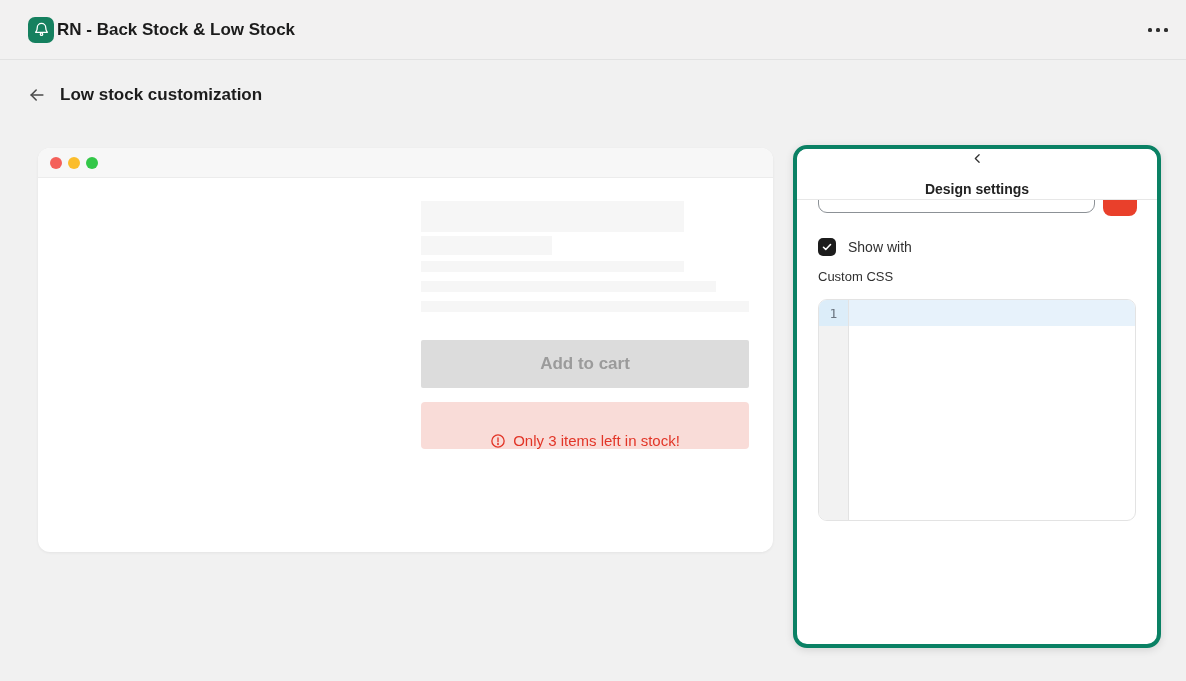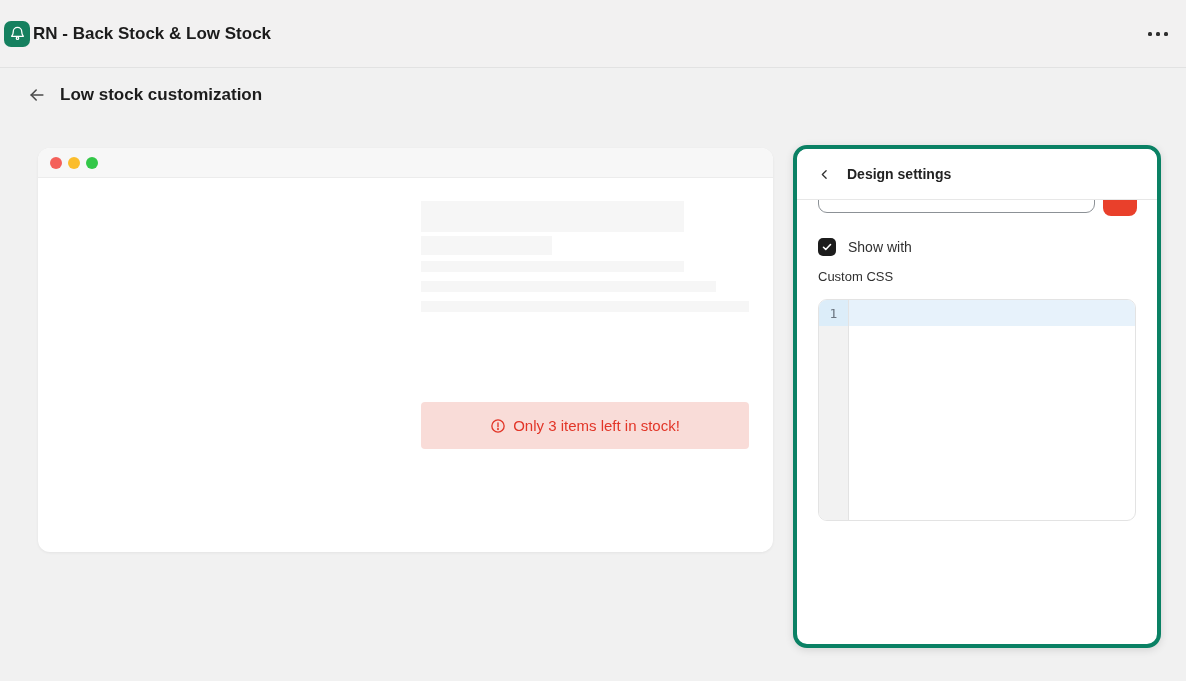--- a/index.html
+++ b/index.html
@@ -7,22 +7,22 @@
   body {
     font-family:"Liberation Sans", sans-serif;
     background:#f1f1f1;
     position:relative;
     overflow:hidden;
     color:#1a1a1a;
   }
 
   
   .topbar {
-    position:absolute; top:0; left:0; width:1186px; height:68px;
-    display:flex; align-items:center; padding-left:4px;
+    position:absolute; top:0; left:0; width:1186px; height:60px;
+    display:flex; align-items:center; padding-left:28px;
     border-bottom:1px solid #e2e2e2; background:#f2f1f1;
   }
   .app-icon {
     width:26px; height:26px; border-radius:7px; background:#15805f;
     display:flex; align-items:center; justify-content:center; flex:0 0 auto;
   }
   .topbar-title { font-size:17px; font-weight:700; margin-left:3px; color:#1c1c1c; }
   .menu-dots {
     position:absolute; right:14px; top:50%; transform:translateY(-50%);
     display:flex; gap:4px; padding:6px 4px; cursor:pointer; border-radius:6px;
@@ -73,35 +73,35 @@
   .skel-5 { top:123px; width:328px; height:11px; }
 
   .add-to-cart {
     position:absolute; left:383px; top:162px; width:328px; height:48px;
     background:#dcdcdc; color:#9b9b9b; font-size:17px; font-weight:700;
     display:flex; align-items:center; justify-content:center; border-radius:2px;
   }
   .stock-alert {
     position:absolute; left:383px; top:224px; width:328px; height:47px;
     background:#f9dcd8; border-radius:4px;
-    display:flex; align-items:center; justify-content:center; gap:7px;
+    display:flex; align-items:flex-end; justify-content:center; gap:7px;
     color:#e23527; font-size:15px;
   }
 
   
   .panel {
     position:absolute; left:793px; top:145px; width:368px; height:503px;
     background:#ffffff; border:4px solid #0a8164; border-radius:14px;
     box-shadow:0 2px 8px rgba(0,0,0,0.12);
     overflow:hidden;
   }
   .panel-header {
     height:51px; display:flex; align-items:center; gap:14px;
     padding:0 18px; border-bottom:1px solid #e7e7e7; background:#fff;
-    position:relative; z-index:2;
+    position:relative; z-index:2;flex-direction:column;
   }
   .panel-back { width:18px; height:18px; display:flex; align-items:center; justify-content:center; cursor:pointer; }
   .panel-title { font-size:14px; font-weight:700; color:#232323; }
 
   .panel-content { position:relative; height:440px; overflow:hidden; }
 
   .clipped-input {
     position:absolute; top:-15px; left:21px; width:277px; height:28px;
     border:1px solid #8c9196; border-radius:9px; background:#fff;
   }
@@ -176,20 +176,21 @@
     <span class="dot dot-green"></span>
   </div>
   <div class="mockup-body">
 
     <div class="skel skel-1"></div>
     <div class="skel skel-2"></div>
     <div class="skel skel-3"></div>
     <div class="skel skel-4"></div>
     <div class="skel skel-5"></div>
 
+    <div class="add-to-cart">Add to cart</div>
 
     <div class="stock-alert">
       <span style="display:flex;">
         <svg width="16" height="16" viewBox="0 0 24 24" fill="none" stroke="#e23527" stroke-width="2" stroke-linecap="round">
           <circle cx="12" cy="12" r="9.2"></circle>
           <path d="M12 7.2v6"></path>
           <circle cx="12" cy="16.6" r="0.6" fill="#e23527"></circle>
         </svg>
       </span>
       <span>Only 3 items left in stock!</span>

